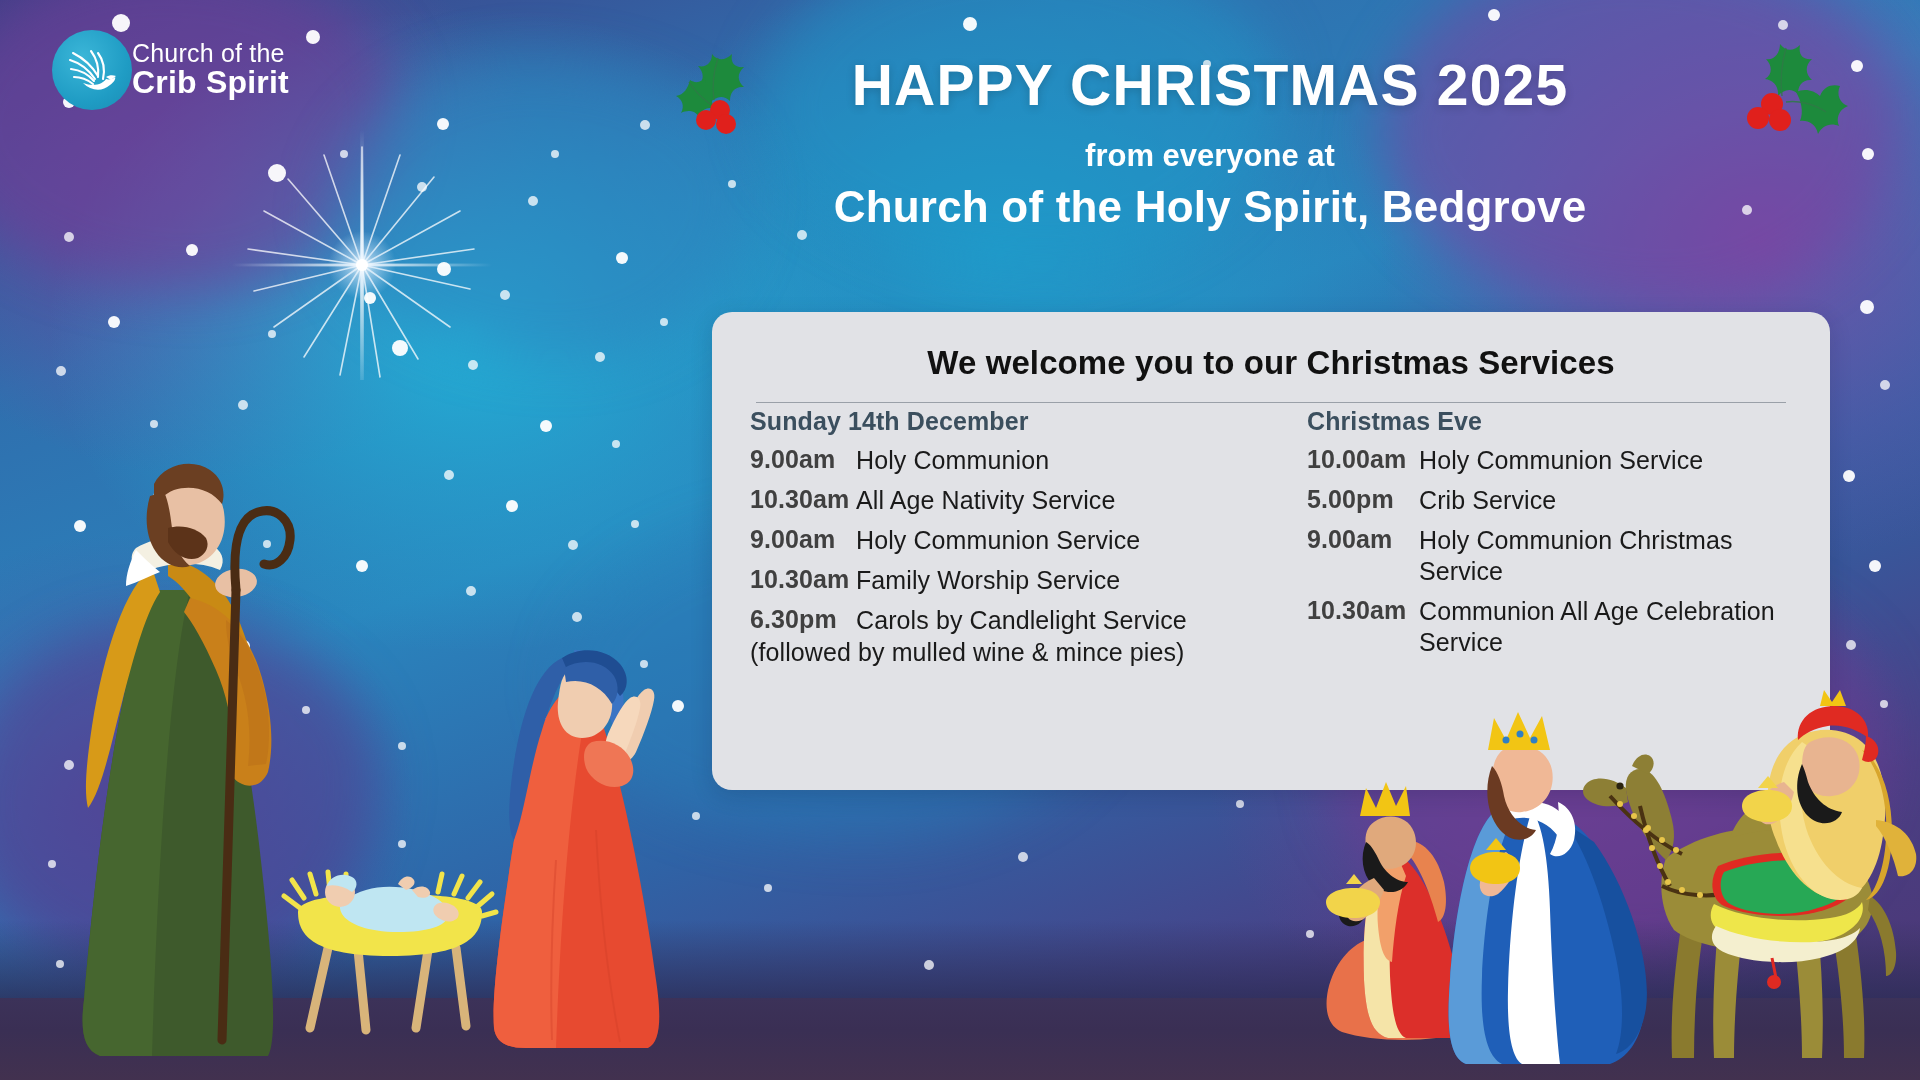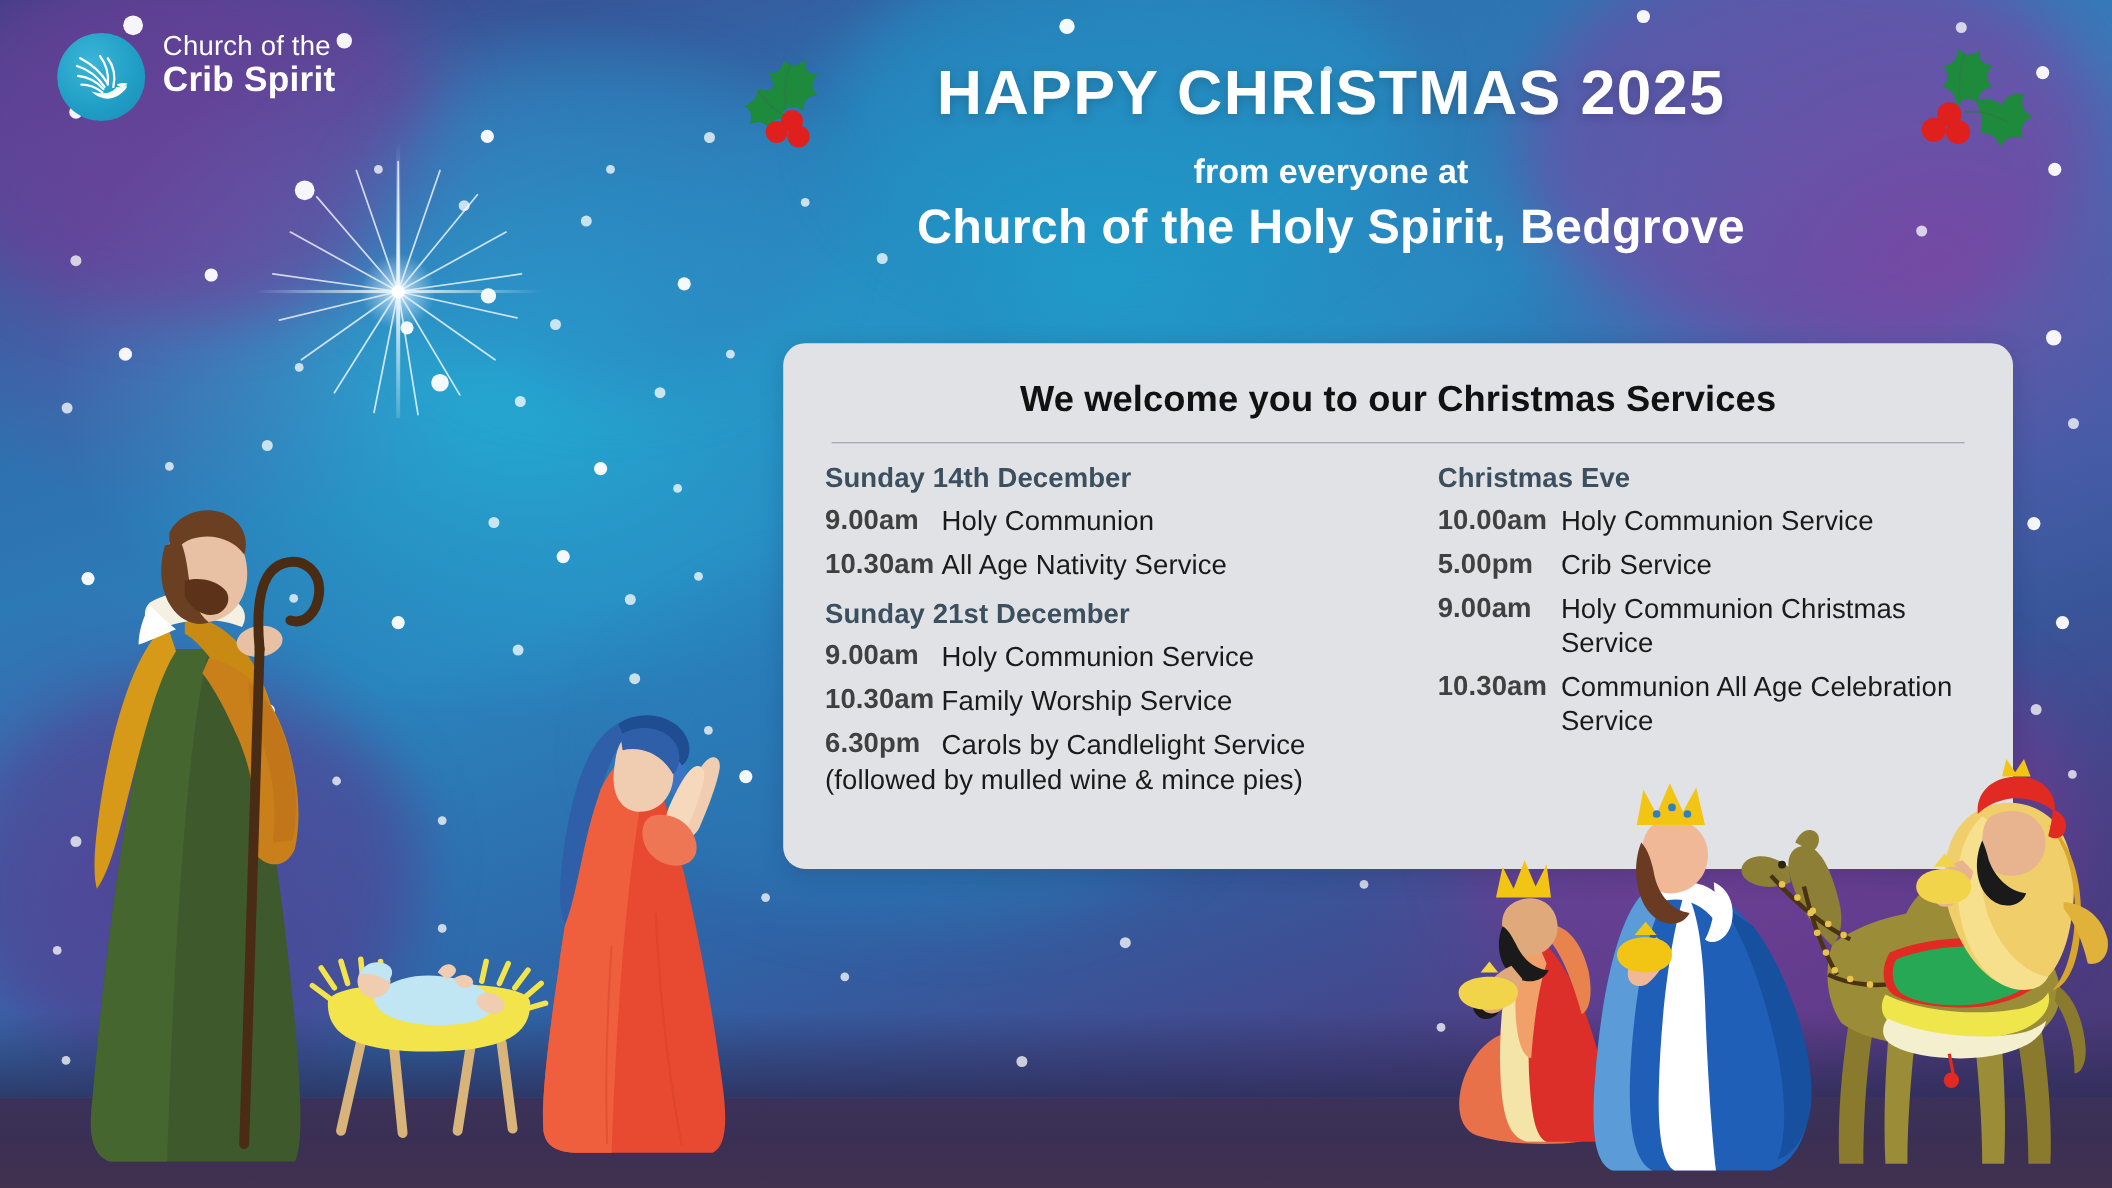--- a/index.html
+++ b/index.html
@@ -44,21 +44,21 @@
   }
 
   
   .snow { position:absolute; border-radius:50%; background:#fff; }
 
   
   .star-wrap { position:absolute; left:232px; top:130px; width:260px; height:250px; }
   .star-wrap svg { display:block; }
 
   
-  .logo { position:absolute; left:52px; top:30px; display:flex; gap:16px; }
+  .logo { position:absolute; left:52px; top:30px; display:flex; align-items:center; gap:0; }
   .logo-mark {
     width:80px; height:80px; border-radius:50%;
     background:radial-gradient(circle at 38% 34%, #3bb6d8 0%, #1f9cc4 62%, #1b8cb4 100%);
     display:flex; align-items:center; justify-content:center;
   }
   .logo-text { color:#fff; line-height:1.02; }
   .logo-l1 { font-size:25px; font-weight:400; letter-spacing:0.2px; }
   .logo-l2 { font-size:32px; font-weight:700; letter-spacing:0.2px; }
 
   
@@ -81,21 +81,21 @@
     background:#e1e2e6; border-radius:20px;
     box-shadow:0 6px 22px rgba(20,20,50,0.16);
     padding:26px 38px 20px 38px;
   }
   .panel-title {
     text-align:center; color:#111; font-size:33px; font-weight:700;
     letter-spacing:0.1px; margin-top:6px;
   }
   .panel-rule { height:1px; background:#9aa0a8; margin:20px 6px 0 6px; }
 
-  .cols { display:flex; margin-top:14px; }
+  .cols { display:flex; }
   .col { flex:1 1 50%; }
   .col.right { padding-left:36px; }
 
   .day-head {
     color:#3b4f5e; font-size:25px; font-weight:700;
     margin-top:14px; margin-bottom:2px; letter-spacing:0.1px;
   }
   .day-head.first { margin-top:4px; }
 
   .svc { display:flex; align-items:flex-start; margin-top:9px; }
@@ -355,21 +355,20 @@
         <div class="col left">
           <div class="day-head first">Sunday 14th December</div>
           <div class="svc">
             <div class="svc-time">9.00am</div>
             <div class="svc-name">Holy Communion</div>
           </div>
           <div class="svc">
             <div class="svc-time">10.30am</div>
             <div class="svc-name">All Age Nativity Service</div>
           </div>
-          <div class="day-head">Sunday 21st December</div>
           <div class="svc">
             <div class="svc-time">9.00am</div>
             <div class="svc-name">Holy Communion Service</div>
           </div>
           <div class="svc">
             <div class="svc-time">10.30am</div>
             <div class="svc-name">Family Worship Service</div>
           </div>
           <div class="svc">
             <div class="svc-time">6.30pm</div>

